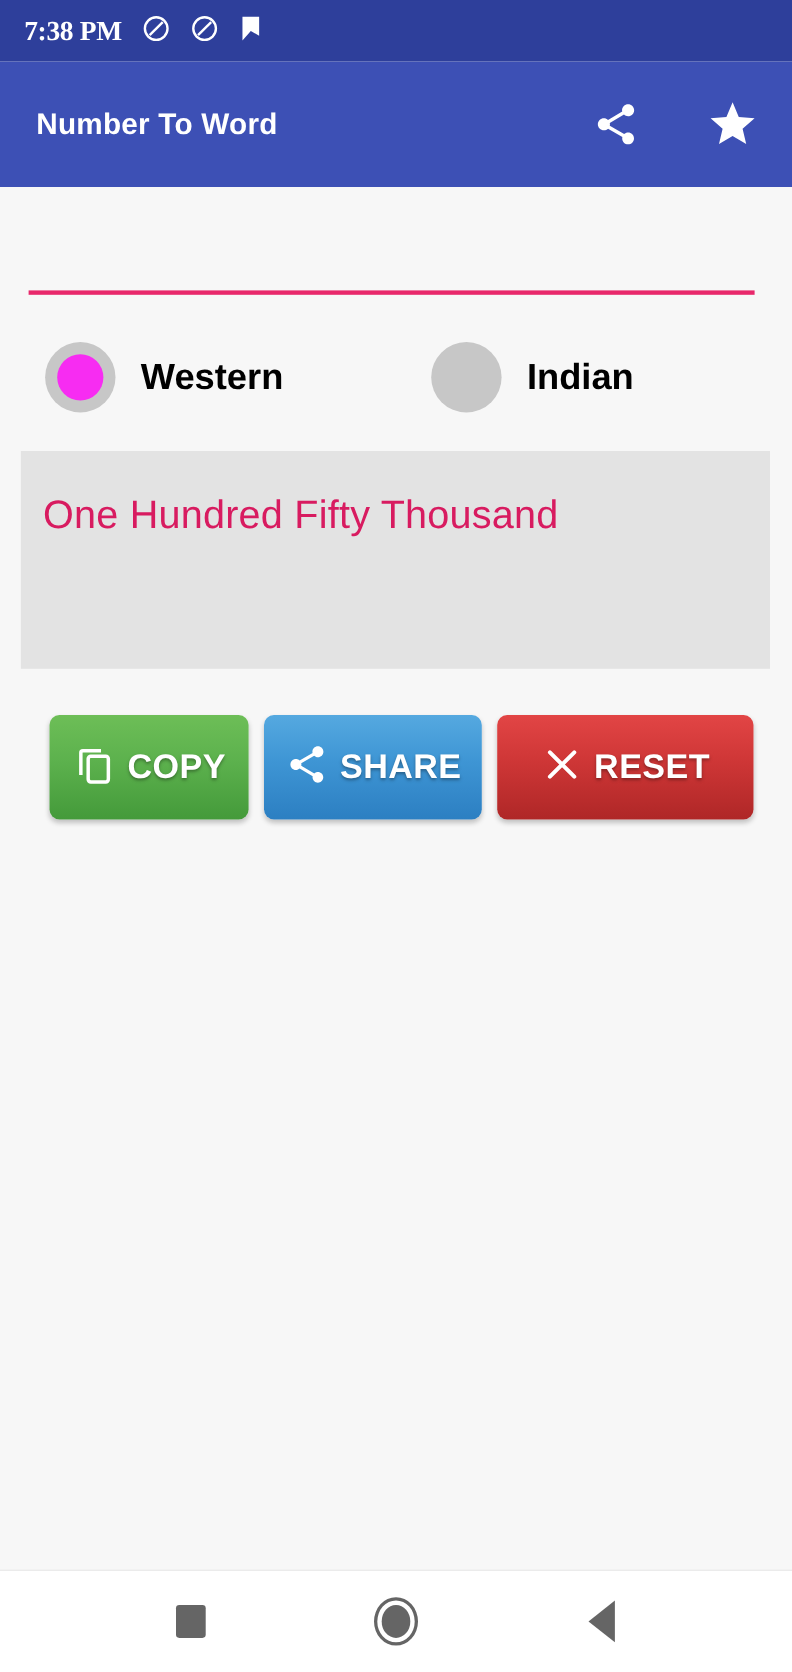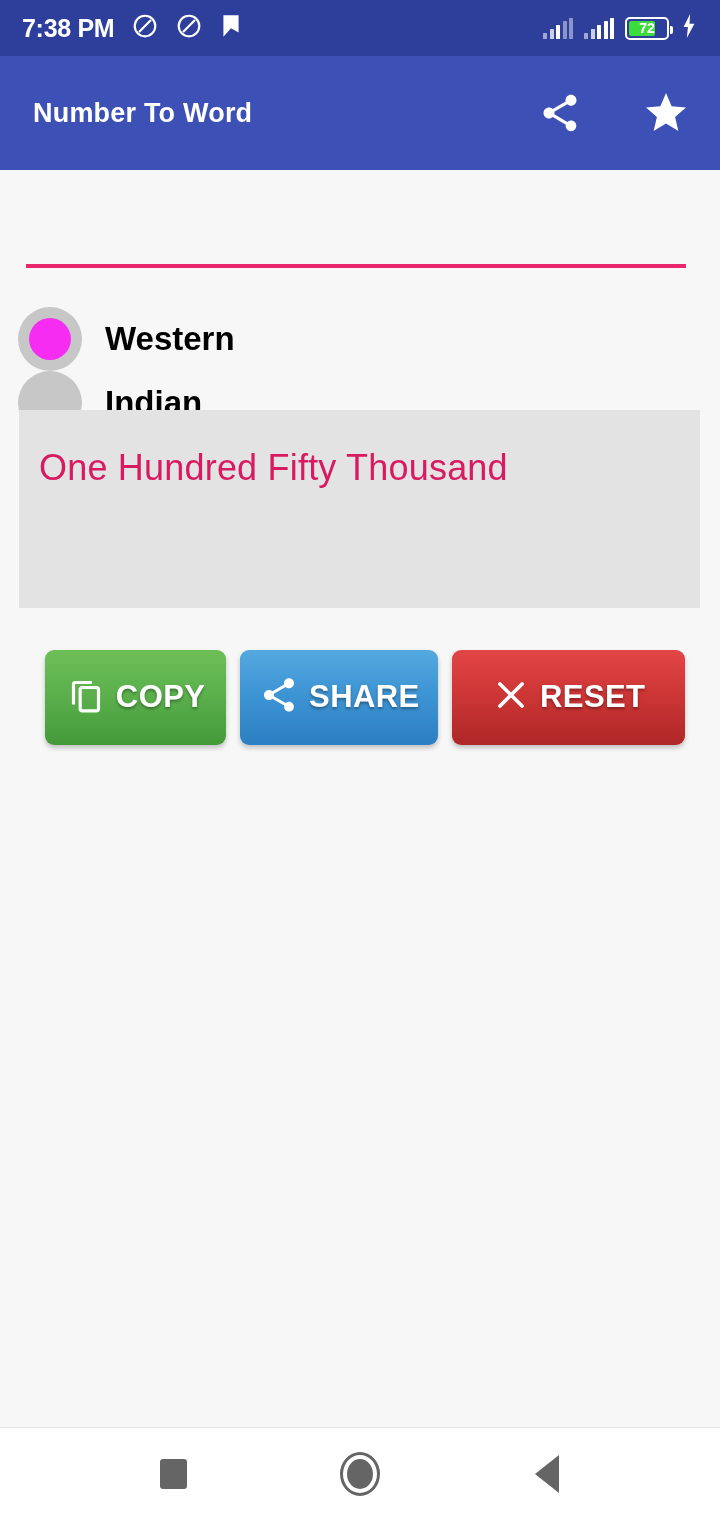--- a/index.html
+++ b/index.html
@@ -17,21 +17,21 @@
 
   
   .status-bar {
     position:absolute; top:0; left:0;
     width:720px; height:56px;
     background:#2E3F9B;
     display:flex; align-items:center;
     padding:0 22px;
     color:#ffffff;
   }
-  .status-left { display:flex; align-items:center; gap:18px; }
+  .status-left { display:flex; align-items:center; gap:18px;font-family:Liberation Serif, serif; }
   .status-time {
     font-size:25px; font-weight:bold;
     letter-spacing:-0.3px; color:#ffffff;
     line-height:1;
   }
   .status-right {
     margin-left:auto;
     display:flex; align-items:center; gap:11px;
   }
   .sicon { display:block; }
@@ -118,23 +118,23 @@
     margin-top:2px;
   }
   .input-underline {
     position:absolute; left:0; bottom:0;
     width:660px; height:4px;
     background:#E8286B;
   }
 
   
   .radio-row {
-    position:absolute; top:137px; left:18px;
+    position:absolute; top:137px; left:41px;
     width:660px; height:72px;
-    display:flex; align-items:flex-start;flex-direction:column;
+    display:flex; align-items:center;
   }
   .radio-opt { display:flex; align-items:center; cursor:pointer; }
   .radio-opt.western { width:351px; }
   .radio-circle {
     width:64px; height:64px; border-radius:50%;
     background:#C7C7C7;
     display:flex; align-items:center; justify-content:center;
     flex:none;
   }
   .radio-dot {
@@ -234,45 +234,20 @@
             <circle cx="12" cy="12" r="9.5" fill="none" stroke="#fff" stroke-width="2"></circle>
             <line x1="6.5" y1="17.5" x2="17.5" y2="6.5" stroke="#fff" stroke-width="2"></line>
           </svg>
       </span>
       <span class="sicon">
         <svg width="22" height="26" viewBox="0 0 18 24">
             <path d="M2 2 L2 22 L9 14 L16 18 L16 2 Z" fill="#fff"></path>
           </svg>
       </span>
     </div>
-    <div class="status-right">
-      <span class="signal weak">
-          <i></i>
-          <i></i>
-          <i></i>
-          <i></i>
-          <i></i>
-        </span>
-      <span class="signal">
-          <i></i>
-          <i></i>
-          <i></i>
-          <i></i>
-          <i></i>
-        </span>
-      <span class="battery">
-        <span class="battery-fill" style="width: 72%;"></span>
-        <span class="battery-text">72</span>
-      </span>
-      <span class="sicon">
-        <svg width="18" height="26" viewBox="0 0 12 24">
-            <path d="M7 1 L1 13 L5 13 L4 23 L11 10 L6.5 10 Z" fill="#fff"></path>
-          </svg>
-      </span>
-    </div>
   </div>
 
   <div class="app-bar">
     <span class="app-title">Number To Word</span>
     <div class="app-actions">
       <span class="app-action">
         <svg width="44" height="44" viewBox="0 0 24 24" fill="#fff">
             <path d="M18 16.08c-.76 0-1.44.3-1.96.77L8.91 12.7c.05-.23.09-.46.09-.7s-.04-.47-.09-.7l7.05-4.11c.54.5 1.25.81 2.04.81 1.66 0 3-1.34 3-3s-1.34-3-3-3-3 1.34-3 3c0 .24.04.47.09.7L8.04 9.81C7.5 9.31 6.79 9 6 9c-1.66 0-3 1.34-3 3s1.34 3 3 3c.79 0 1.5-.31 2.04-.81l7.12 4.16c-.05.21-.08.43-.08.65 0 1.61 1.31 2.92 2.92 2.92s2.92-1.31 2.92-2.92-1.31-2.92-2.92-2.92z"></path>
           </svg>
       </span>

